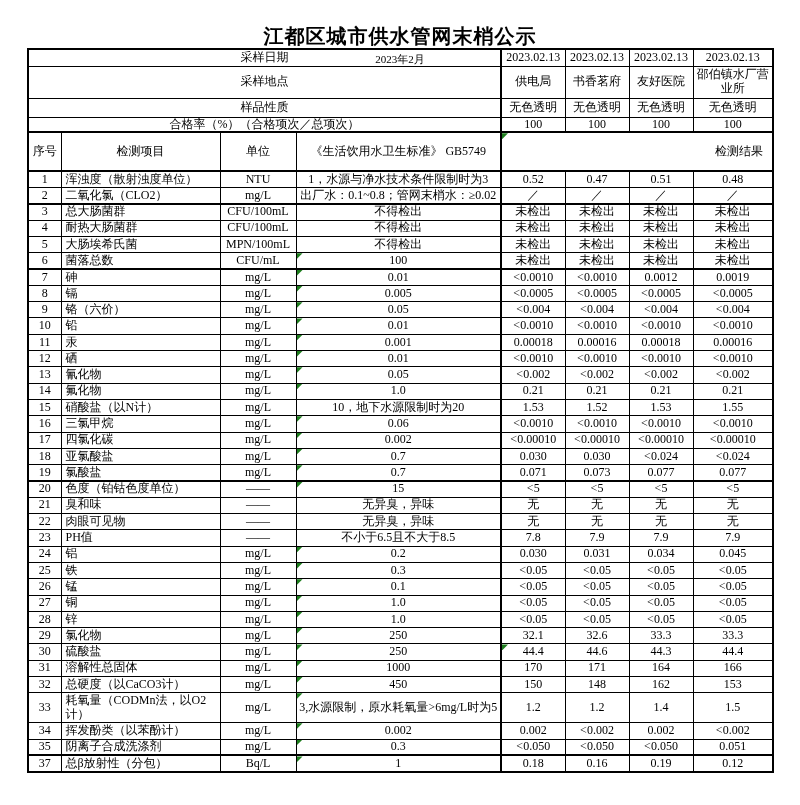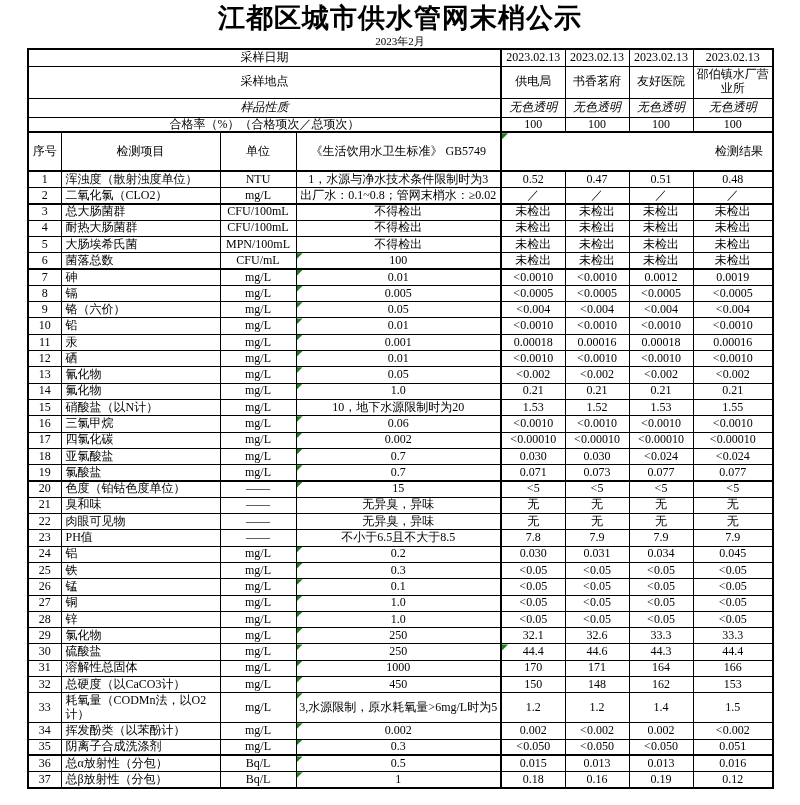--- a/index.html
+++ b/index.html
@@ -1,39 +1,39 @@
 <!DOCTYPE html>
 <html><head>
 <meta charset="utf-8">
 <style>
   html,body{margin:0;padding:0;}
   body{
     width:800px;height:805px;background:#ffffff;position:relative;
     font-family:"Liberation Serif","DejaVu Serif",serif;color:#000;
   }
   .title{
-    text-align:center;padding-top:6px;font-size:27px;font-weight:bold;line-height:24px;
+    text-align:center;padding-top:24px;font-size:20px;font-weight:bold;line-height:24px;
     font-family:"Liberation Sans","DejaVu Sans",sans-serif;letter-spacing:1px;
   }
   .subtitle{text-align:center;font-size:11px;line-height:14px;margin-top:4px;}
   table{
     position:absolute;left:27px;top:48px;width:745px;
     border-collapse:collapse;table-layout:fixed;border:2px solid #000;
   }
   td{
     border:1px solid #000;font-size:12px;text-align:center;vertical-align:middle;
     padding:0 2px;position:relative;overflow:hidden;line-height:1.15;
   }
   td.item{text-align:left;padding-left:4px;margin-top:15px;}
   td.std{border-right-width:2px;}
   tr.thick td{border-bottom-width:2px;}
   tbody#head-body td{border-top-width:2px;border-bottom-width:2px;}
   .r-info-0{height:17px;font-family:Liberation Serif, serif;}
   .r-info-1{height:32px;}
-  .r-info-2{height:19px;font-style:italic;}
+  .r-info-2{height:19px;}
   .r-info-3{height:15px;}
   .r-head{height:39px;}
   tbody#data-body tr{height:16.3px;}
   tbody#data-body tr.r-tall{height:30px;}
   .result-header{text-align:right;padding-right:9px;padding-left:8px;}
   .tri{
     position:absolute;top:0;left:0;width:6px;height:6px;
     clip-path:polygon(0 0,100% 0,0 100%);
   }
 </style>
@@ -475,30 +475,20 @@
     <td class="no">35</td>
     <td class="item">阴离子合成洗涤剂</td>
     <td class="unit">mg/L</td>
     <td class="std"><i class="tri" style="background: rgb(30, 126, 30);"></i>0.3</td>
     <td class="res">&lt;0.050</td>
     <td class="res">&lt;0.050</td>
     <td class="res">&lt;0.050</td>
     <td class="res">0.051</td>
   </tr>
 
-  <tr>
-    <td class="no">36</td>
-    <td class="item">总α放射性（分包）</td>
-    <td class="unit">Bq/L</td>
-    <td class="std"><i class="tri" style="background: rgb(30, 126, 30);"></i>0.5</td>
-    <td class="res">0.015</td>
-    <td class="res">0.013</td>
-    <td class="res">0.013</td>
-    <td class="res">0.016</td>
-  </tr>
 
   <tr>
     <td class="no">37</td>
     <td class="item">总β放射性（分包）</td>
     <td class="unit">Bq/L</td>
     <td class="std"><i class="tri" style="background: rgb(30, 126, 30);"></i>1</td>
     <td class="res">0.18</td>
     <td class="res">0.16</td>
     <td class="res">0.19</td>
     <td class="res">0.12</td>

